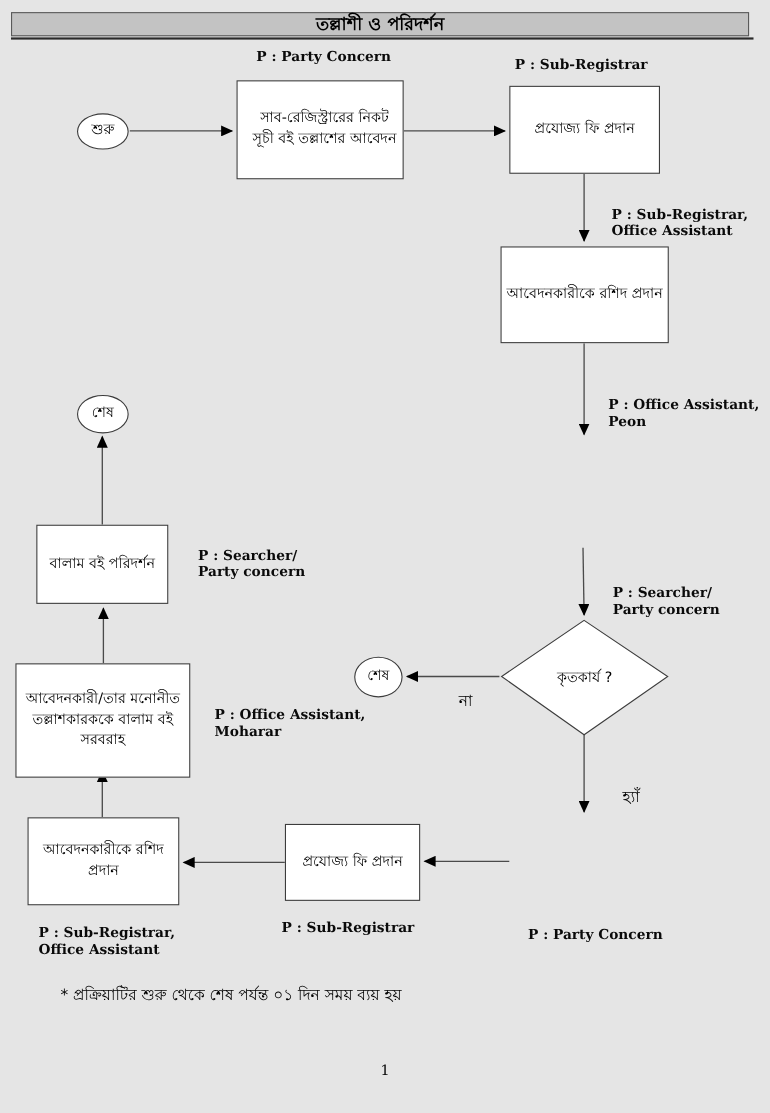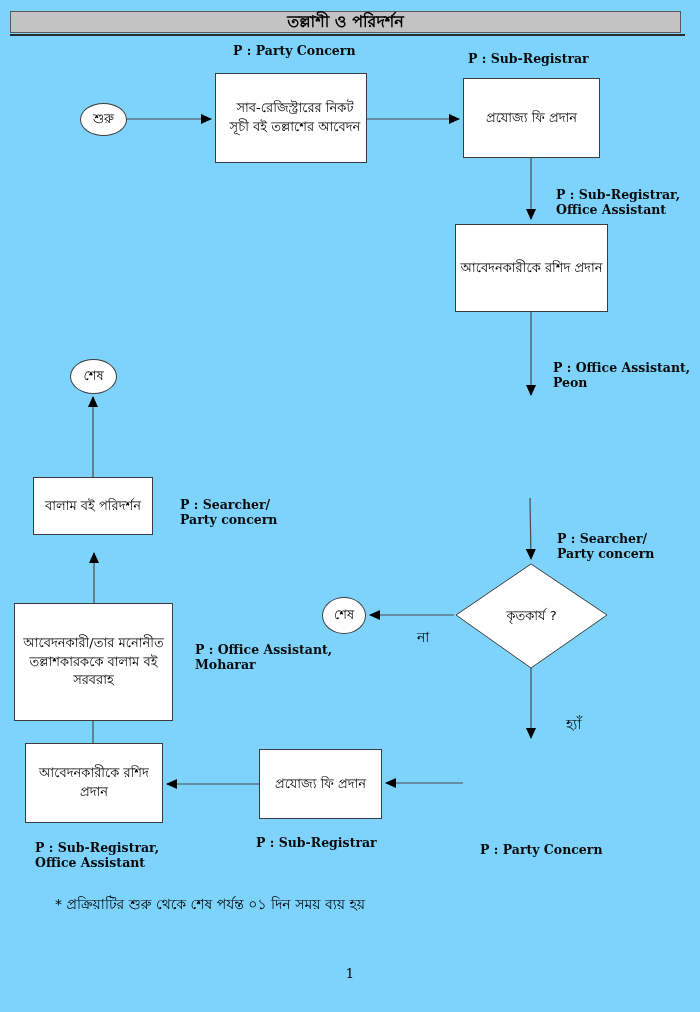--- a/index.html
+++ b/index.html
@@ -1,17 +1,17 @@
 <!DOCTYPE html>
 <html><head>
 <meta charset="utf-8">
 <style>
   html,body{margin:0;padding:0;background:#fff;}
   #page{
-    position:relative;width:700px;height:1012px;background:#7dd3fc;overflow:hidden;
+    position:relative;width:700px;height:1012px;background:#e5e5e5;overflow:hidden;
     font-family:"DejaVu Sans",sans-serif;color:#000;
   }
   #edges{position:absolute;left:0;top:0;z-index:1;}
   .bn{font-family:"DejaVu Sans",sans-serif;}
   .node{
     position:absolute;z-index:2;background:#fff;border:1px solid #3c3c3c;
     display:flex;align-items:center;justify-content:center;text-align:center;
     font-size:13px;line-height:1.45;padding:2px 4px;box-sizing:border-box;
   }
   .ellipse{border-radius:50%;padding:0;font-size:13px;}
@@ -60,31 +60,31 @@
       <line x1="531" y1="668" x2="531" y2="738" marker-end="url(#ah)"></line>
       <line x1="463" y1="783" x2="386" y2="783" marker-end="url(#ah)"></line>
       <line x1="259" y1="784" x2="167" y2="784" marker-end="url(#ah)"></line>
       <line x1="93" y1="743" x2="93" y2="701" marker-end="url(#ah)"></line>
       <line x1="94" y1="603" x2="94" y2="553" marker-end="url(#ah)"></line>
       <line x1="93" y1="477" x2="93" y2="397" marker-end="url(#ah)"></line>
       <polygon points="531,564 607,615 531,668 456,615" fill="#ffffff" stroke="#3c3c3c" stroke-width="1"></polygon>
     </g>
   </svg>
 
-  <div class="node ellipse bn" style="left:80px;top:103px;width:47px;height:33px;">শুরু</div>
+  <div class="node ellipse bn" style="left:70px;top:103px;width:47px;height:33px;">শুরু</div>
   <div class="node ellipse bn" style="left:70px;top:359px;width:47px;height:35px;">শেষ</div>
   <div class="node ellipse bn" style="left:322px;top:597px;width:44px;height:37px;">শেষ</div>
 
   <div class="node bn" style="left:215px;top:73px;width:152px;height:90px;padding-left:12px;">সাব-রেজিস্ট্রারের নিকট সূচী বই তল্লাশের আবেদন</div>
   <div class="node bn" style="left:463px;top:78px;width:137px;height:80px;">প্রযোজ্য ফি প্রদান</div>
   <div class="node bn" style="left:455px;top:224px;width:153px;height:88px;">আবেদনকারীকে রশিদ প্রদান</div>
   <div class="node bn" style="left:259px;top:749px;width:123px;height:70px;">প্রযোজ্য ফি প্রদান</div>
   <div class="node bn" style="left:25px;top:743px;width:138px;height:80px;">আবেদনকারীকে রশিদ প্রদান</div>
-  <div class="node bn" style="left:14px;top:603px;width:159px;height:118px;">আবেদনকারী/তার মনোনীত তল্লাশকারককে বালাম বই সরবরাহ</div>
-  <div class="node bn" style="left:33px;top:477px;width:120px;height:58px;">বালাম বই পরিদর্শন</div>
+  <div class="node bn" style="left:14px;top:603px;width:159px;height:104px;">আবেদনকারী/তার মনোনীত তল্লাশকারককে বালাম বই সরবরাহ</div>
+  <div class="node bn" style="left:33px;top:477px;width:120px;height:72px;">বালাম বই পরিদর্শন</div>
 
   <div class="dtext bn" style="left:456px;top:564px;width:151px;height:104px;">কৃতকার্য ?</div>
 
   <div class="plabel" style="left:233px;top:43px;">P : Party Concern</div>
   <div class="plabel" style="left:468px;top:51px;">P : Sub-Registrar</div>
   <div class="plabel" style="left:556px;top:187px;">P : Sub-Registrar,
 Office Assistant</div>
   <div class="plabel" style="left:553px;top:360px;">P : Office Assistant,
 Peon</div>
   <div class="plabel" style="left:557px;top:531px;">P : Searcher/

